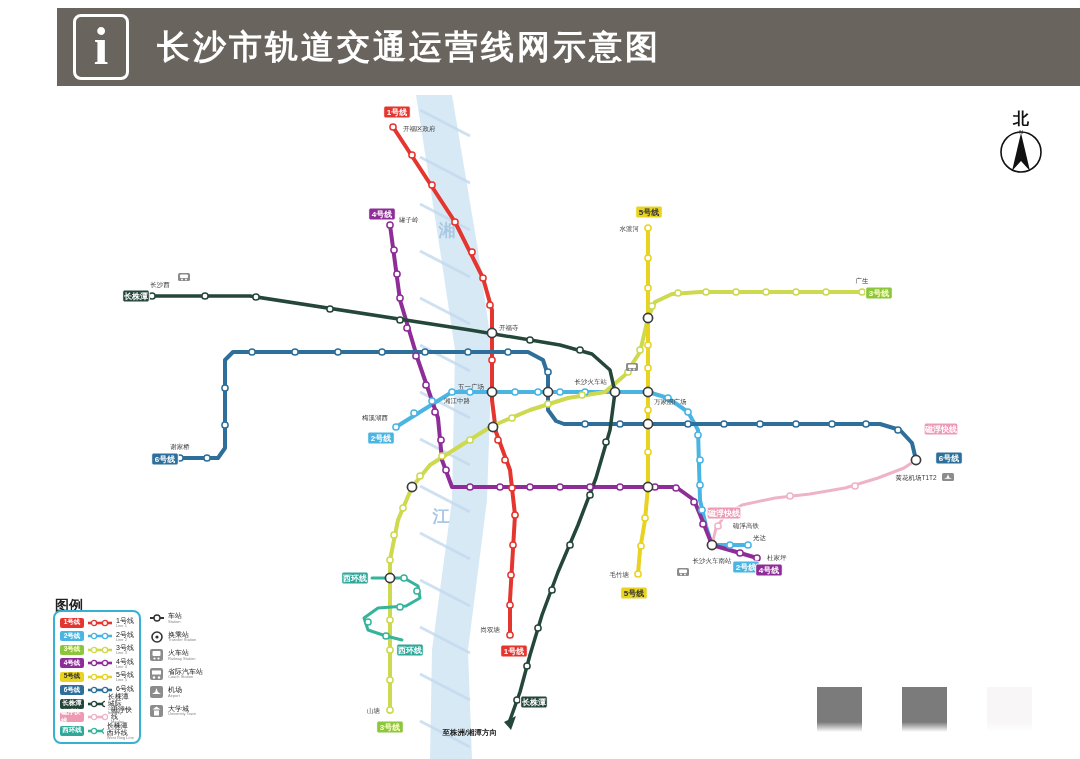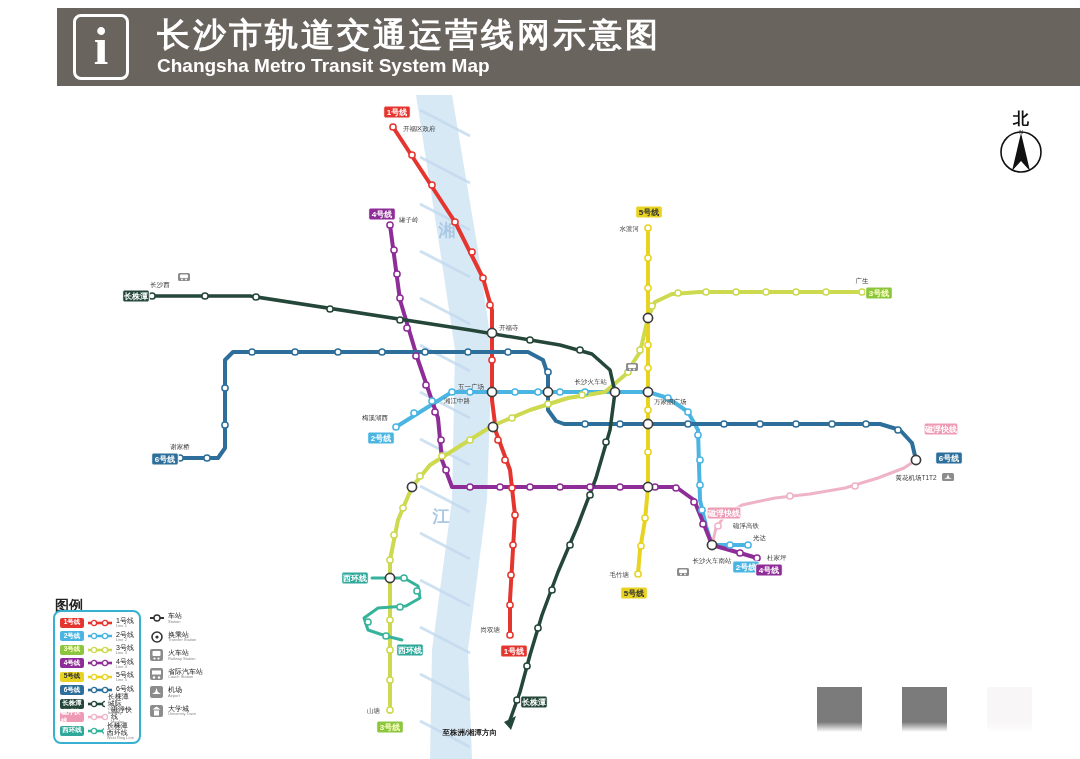--- a/index.html
+++ b/index.html
@@ -39,21 +39,20 @@
 </style>
 </head>
 <body>
 
 <div id="page">
 
   <div id="header">
     <div id="info-badge">i</div>
     <div id="header-text">
       <div id="title-zh">长沙市轨道交通运营线网示意图</div>
-      <div id="title-en">Changsha Metro Transit System Map</div>
     </div>
   </div>
 
   <svg id="map-svg" width="1080" height="759" viewBox="0 0 1080 759">
       <polygon points="416,95 440,250 455,350 452,500 432,650 430,759 472,759 468,650 487,500 492,350 478,250 452,95" fill="#d8e9f6"></polygon>
       <line x1="420" y1="110" x2="470" y2="136" stroke="#c3daee" stroke-width="3" opacity="0.8"></line>
       <line x1="420" y1="157" x2="470" y2="183" stroke="#c3daee" stroke-width="3" opacity="0.8"></line>
       <line x1="420" y1="204" x2="470" y2="230" stroke="#c3daee" stroke-width="3" opacity="0.8"></line>
       <line x1="420" y1="251" x2="470" y2="277" stroke="#c3daee" stroke-width="3" opacity="0.8"></line>
       <line x1="420" y1="298" x2="470" y2="324" stroke="#c3daee" stroke-width="3" opacity="0.8"></line>

